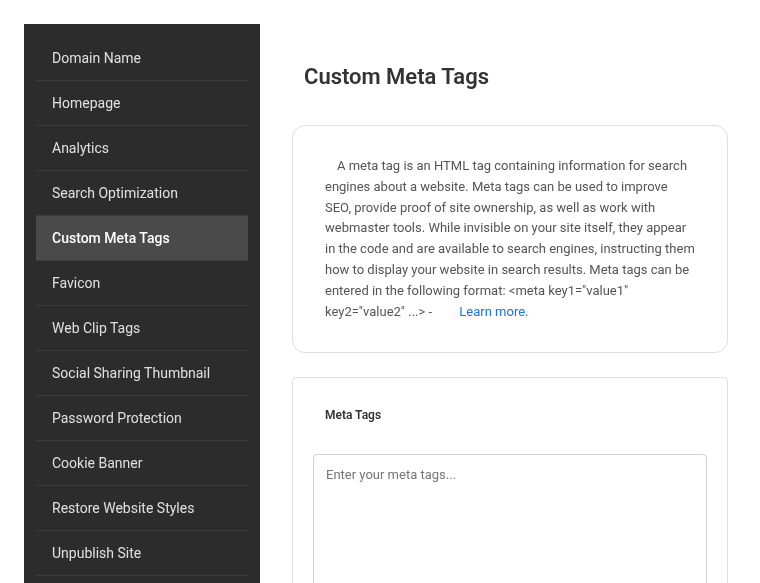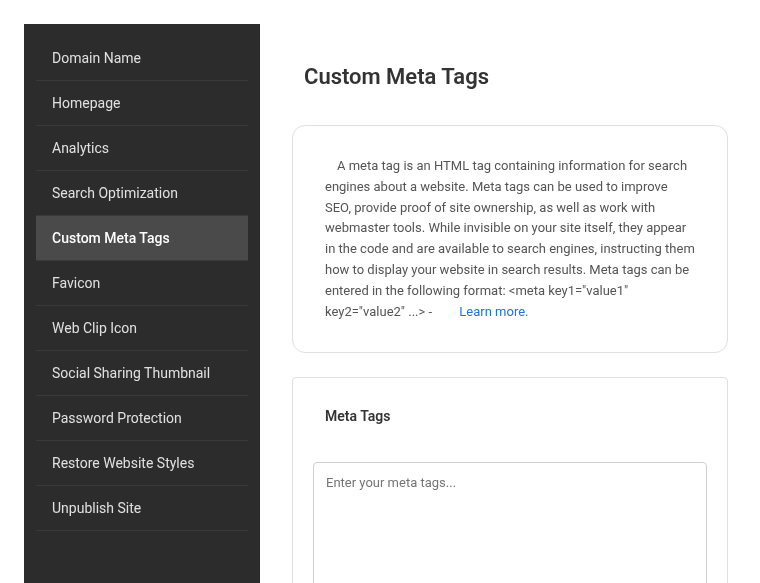--- a/index.html
+++ b/index.html
@@ -72,24 +72,24 @@
       color: #555;
       line-height: 1.6;
     }
 
     .info-box a {
       color: #1a73e8;
       text-decoration: none;
     }
 
     .meta-tags-label {
-      font-size: 14px;
+      font-size: 12px;
       font-weight: 600;
       color: #333;
-      margin-bottom: 26px;
+      margin-bottom: 20px;
       display: block;
     }
 
     .meta-tags-textarea {
       width: 100%;
       height: 152px;
       border: 1px solid #d0d0d0;
       border-radius: 4px;
       padding: 12px;
       font-size: 13px;
@@ -136,23 +136,24 @@
 </head>
 <body>
 
 <nav class="sidebar">
 <div class="sidebar-item">Domain Name</div>
     <div class="sidebar-item">Homepage</div>
     <div class="sidebar-item">Analytics</div>
     <div class="sidebar-item">Search Optimization</div>
     <div class="sidebar-item active">Custom Meta Tags</div>
     <div class="sidebar-item">Favicon</div>
-    <div class="sidebar-item">Web Clip Icon</div>
+    <div class="sidebar-item">Web Clip Tags</div>
     <div class="sidebar-item">Social Sharing Thumbnail</div>
     <div class="sidebar-item">Password Protection</div>
+    <div class="sidebar-item">Cookie Banner</div>
     <div class="sidebar-item">Restore Website Styles</div>
     <div class="sidebar-item">Unpublish Site</div>
   </nav>
 
 <main class="main-content">
   <h1 class="page-title">Custom Meta Tags</h1>
 
   <div class="info-box">
     <p>
       <span>A meta tag is an HTML tag containing information for search engines about a website. Meta tags can be used to improve SEO, provide proof of site ownership, as well as work with webmaster tools. While invisible on your site itself, they appear in the code and are available to search engines, instructing them how to display your website in search results. Meta tags can be entered in the following format: &lt;meta key1="value1" key2="value2" ...&gt; - </span>

